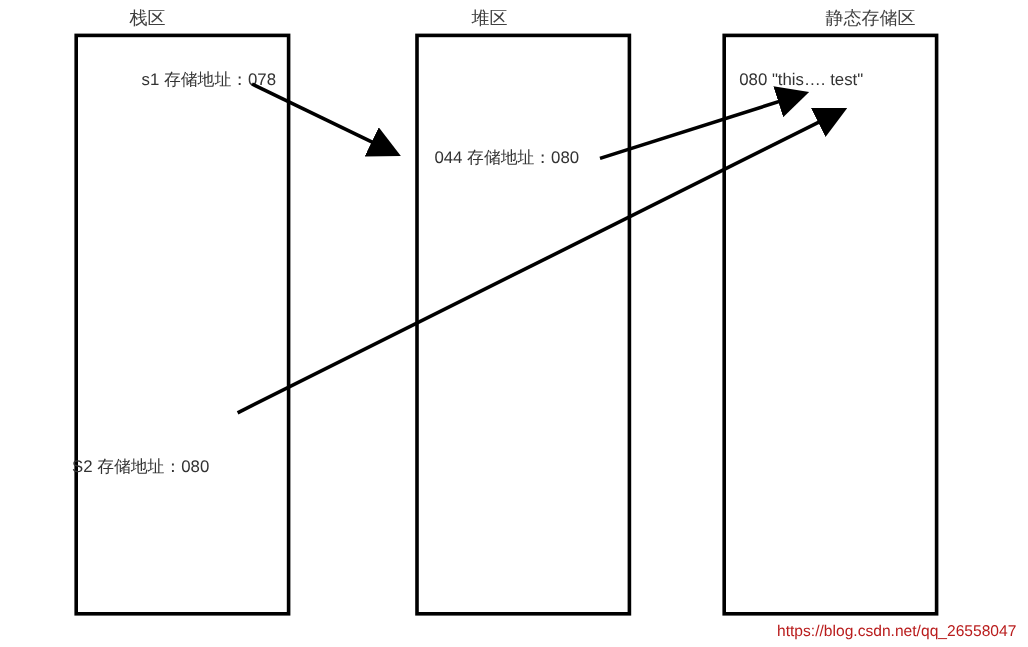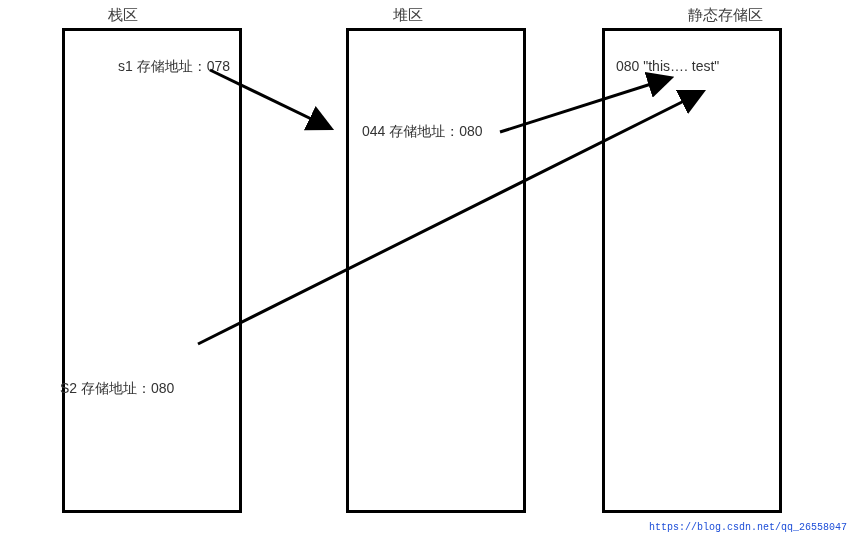--- a/index.html
+++ b/index.html
@@ -30,23 +30,23 @@
     svg.arrows {
       position: absolute;
       left: 0; top: 0;
       width: 857px; height: 539px;
       pointer-events: none;
     }
     .watermark {
       position: absolute;
       bottom: 6px;
       right: 10px;
-      color: #1d4ed8;
-      font-size: 10px;
-      font-family: Liberation Mono, monospace;
+      color: #b91c1c;
+      font-size: 13px;
+      font-family: Liberation Sans, sans-serif;
     }
   </style>
 </head>
 <body>
 
 <div class="col-title" style="left:108px; top:6px;">栈区</div>
 <div class="col-title" style="left:393px; top:6px;">堆区</div>
 <div class="col-title" style="left:655px; top:6px;margin-left:33px;">静态存储区</div>
 
 <div class="box" style="left:62px;  top:28px; width:180px; height:485px;"></div>

